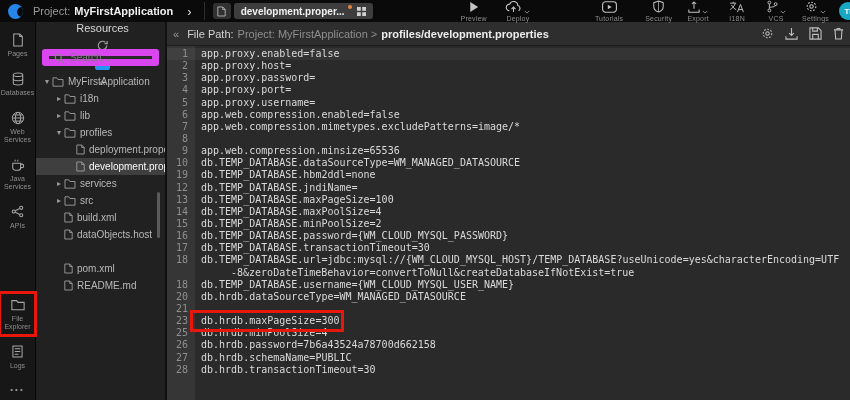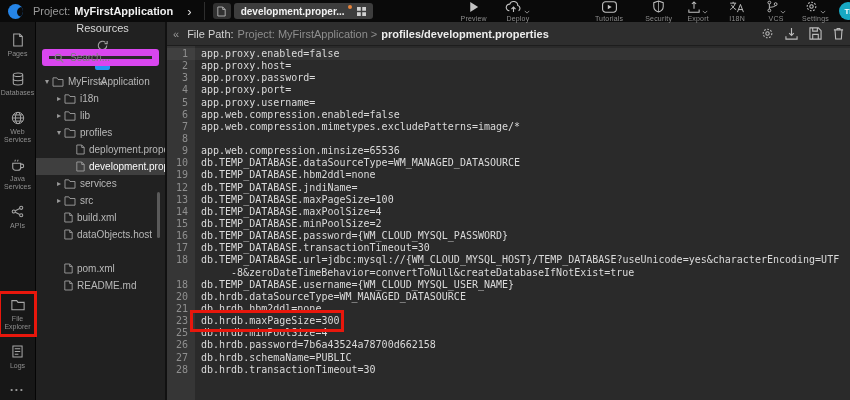--- a/index.html
+++ b/index.html
@@ -542,21 +542,20 @@
           <div class="crow">
             <span class="ln">18</span>
             <span class="ct">db.TEMP_DATABASE.username={WM_CLOUD_MYSQL_USER_NAME}</span>
           </div>
           <div class="crow">
             <span class="ln">20</span>
             <span class="ct">db.hrdb.dataSourceType=WM_MANAGED_DATASOURCE</span>
           </div>
           <div class="crow">
             <span class="ln">21</span>
-            <span class="ct">db.hrdb.hbm2ddl=none</span>
           </div>
           <div class="crow">
             <span class="ln">23</span>
             <span class="ct hl">db.hrdb.maxPageSize=300</span>
           </div>
           <div class="crow">
             <span class="ln">25</span>
             <span class="ct">db.hrdb.minPoolSize=4</span>
           </div>
           <div class="crow">

